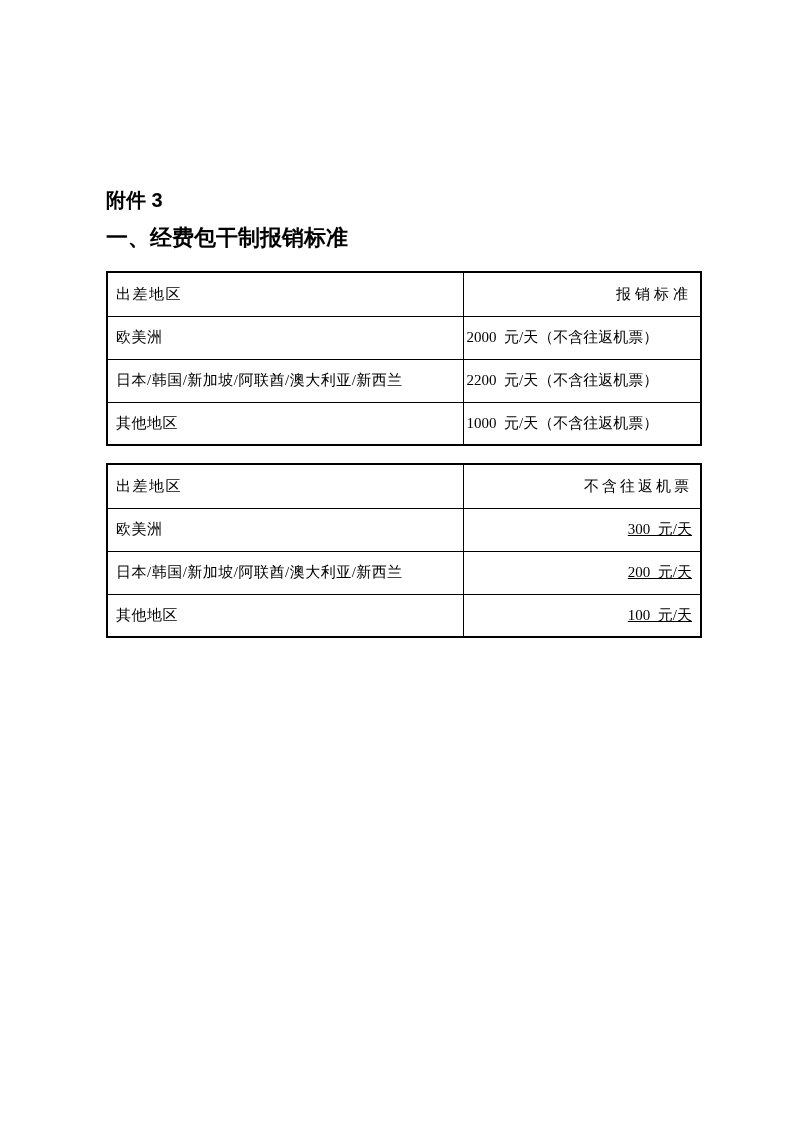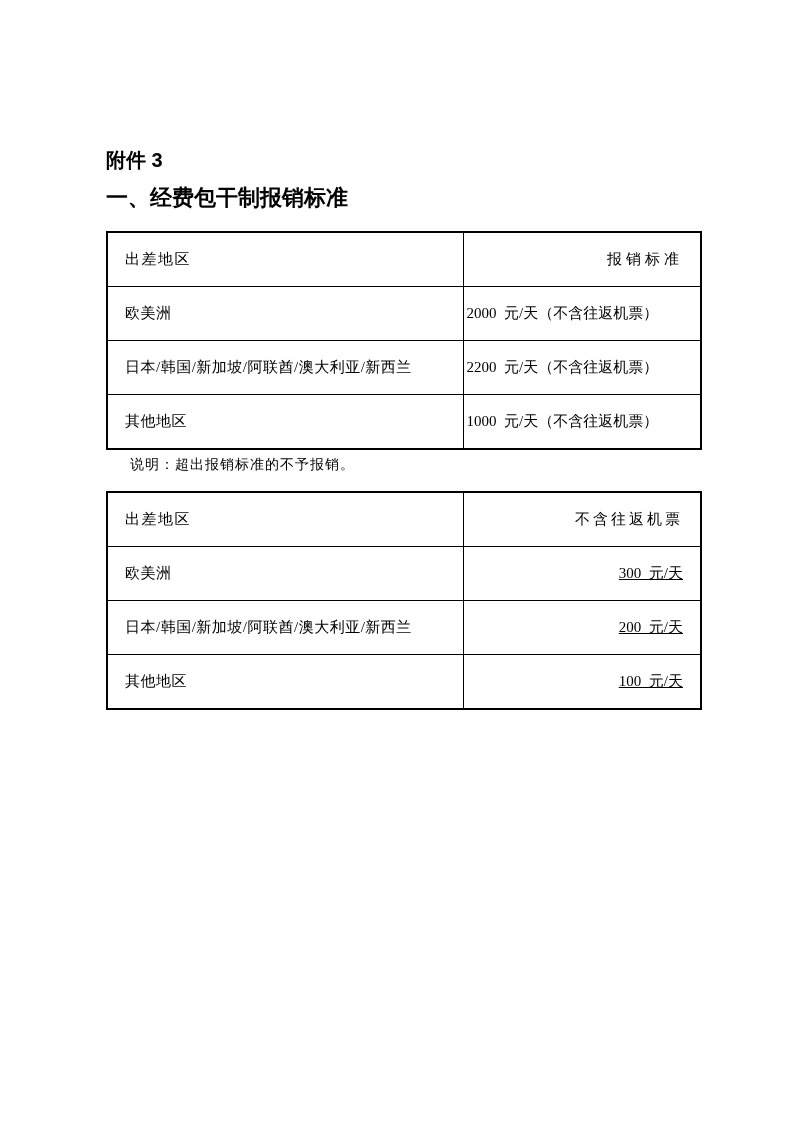--- a/index.html
+++ b/index.html
@@ -11,20 +11,21 @@
     background: #ffffff;
     color: #000000;
     font-family: "Liberation Serif", serif;
     box-sizing: border-box;
     overflow: hidden;
   }
   .content {
     box-sizing: border-box;
     padding: 147px 93px 0 106px; 
     width: 100%;
+    margin-top: 40px;
   }
 
   .attachment-label {
     font-family: "Liberation Sans", sans-serif;
     font-weight: bold;
     font-size: 20px;
     line-height: 26px;
     text-align: left;
   }
   .doc-title {
@@ -54,21 +55,21 @@
     border: 2px solid #000000;
   }
   table.doc-table.subsidy { margin-top: 17px; }
   table.doc-table col.c1 { width: 356px; }
   table.doc-table col.c2 { width: 238px; }
   table.doc-table th,
   table.doc-table td {
     border: 1px solid #000000;
     font-weight: normal;
     font-size: 15px;
-    padding: 17px;
+    padding: 8px;
     vertical-align: middle;
     overflow: hidden;
   }
   table.doc-table tr { height: 43px; }
   table.doc-table tr.hdr { height: 44px; }
 
   th.region-h, td.region-cell {
     text-align: left;
     padding-left: 7px;
   }
@@ -121,21 +122,20 @@
           <td class="region-cell">日本/韩国/新加坡/阿联酋/澳大利亚/新西兰</td>
           <td class="value-cell left">2200  元/天（不含往返机票）</td>
         </tr>
         <tr>
           <td class="region-cell">其他地区</td>
           <td class="value-cell left">1000  元/天（不含往返机票）</td>
         </tr>
       </tbody>
     </table>
 
-    <div class="table-note">说明：超出报销标准的不予报销。</div>
 
 
     <table class="doc-table subsidy">
       <colgroup>
           <col class="c1">
           <col class="c2">
         </colgroup>
       <tbody>
         <tr class="hdr">
           <th class="region-h">出差地区</th>

